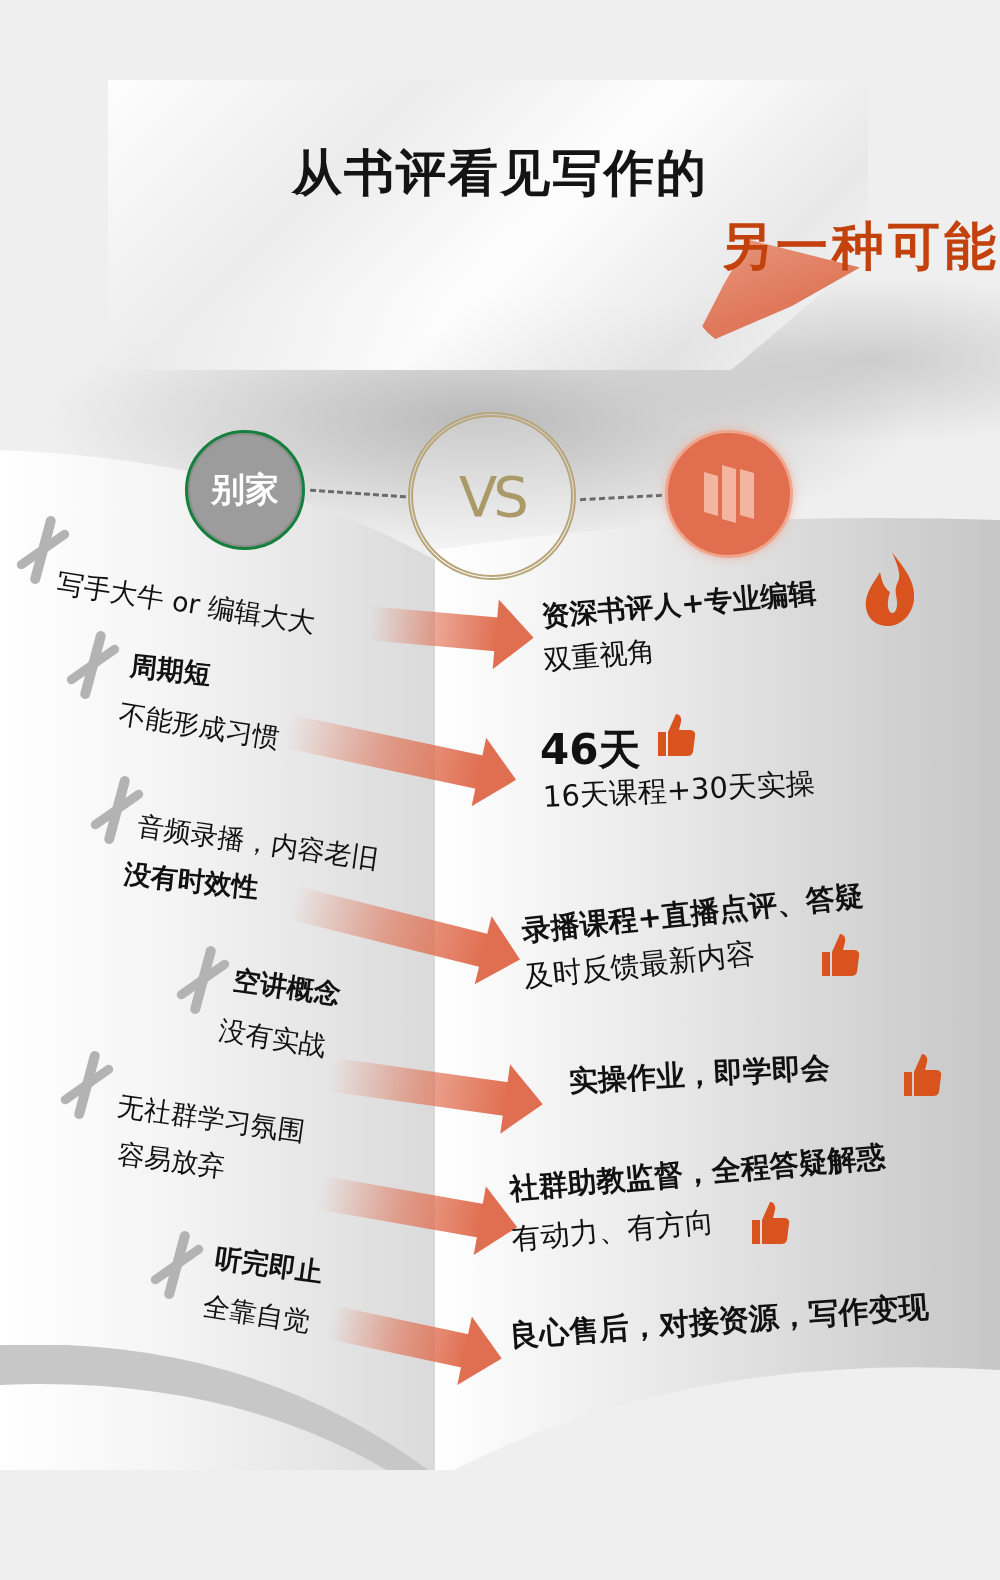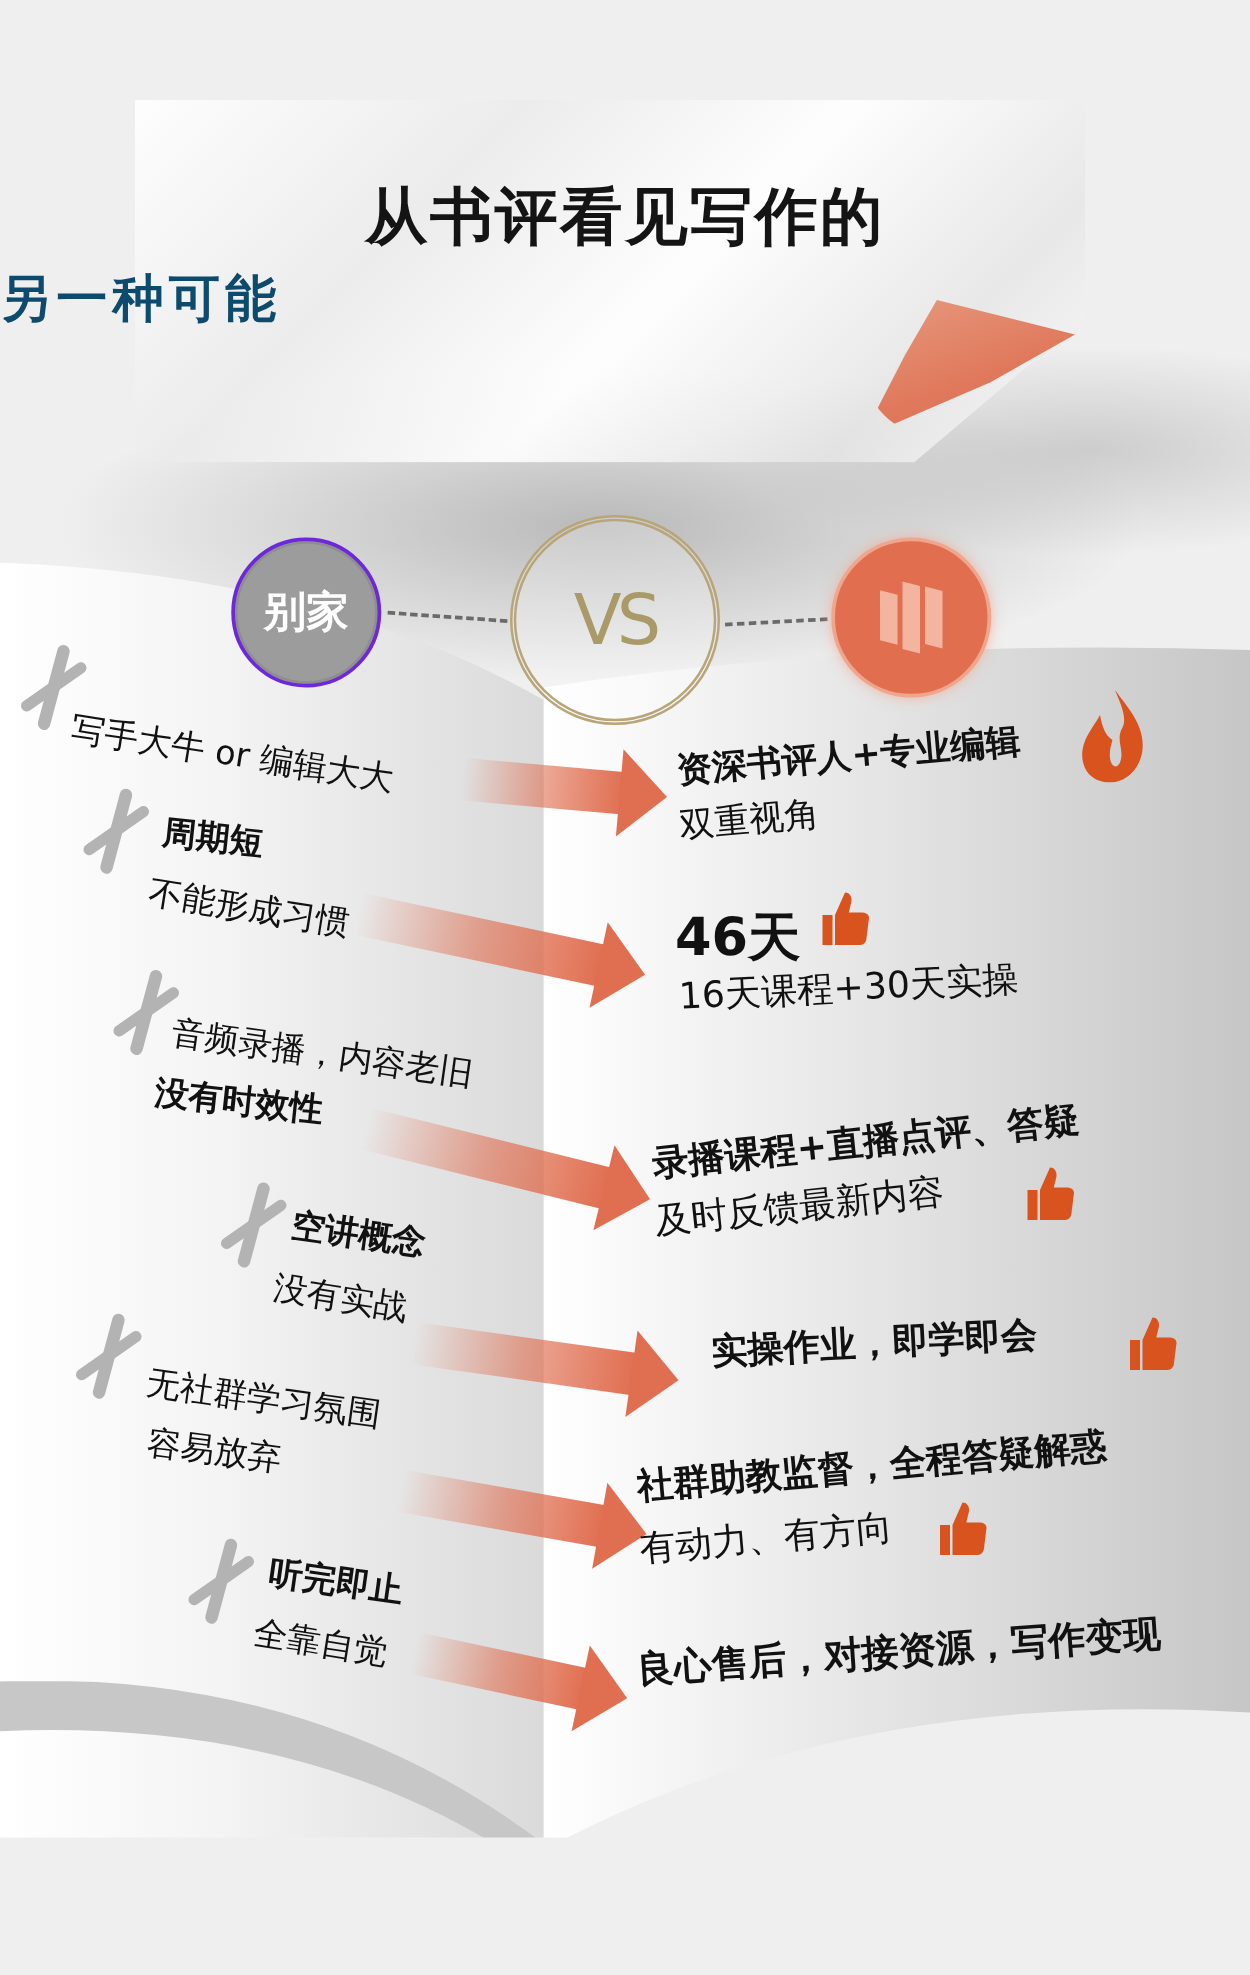--- a/index.html
+++ b/index.html
@@ -30,22 +30,22 @@
     clip-path: polygon(35% 0, 100% 25%, 60% 60%, 0 100%, 20% 40%);
     border-radius:0 0 0 60px;
   }
   .title-1 {
     position:absolute; left:0; width:1000px; top:140px;
     text-align:center; font-family:Liberation Mono, monospace;
     font-weight:bold; font-size:50px; color:#141414; letter-spacing:2px;
   }
   .title-2 {
     position:absolute; left:0; width:1000px; top:212px;
-    text-align:left; font-family:"DejaVu Serif", "Liberation Serif", serif;
-    font-weight:bold; font-size:41px; color:#0c4a6e; letter-spacing:4px;
+    text-align:right; font-family:"DejaVu Serif", "Liberation Serif", serif;
+    font-weight:bold; font-size:52px; color:#c2410c; letter-spacing:4px;
   }
 
   
   .page-left {
     position:absolute; left:0; top:450px; width:435px; height:1030px;
     background:linear-gradient(90deg,#ffffff 0%,#f4f4f4 40%,#dadada 100%);
     clip-path: path('M0 0 Q 260 10 435 110 L 435 1030 L 0 1030 Z');
   }
   .page-left-edge {
     position:absolute; left:0; top:1345px; width:435px; height:130px;
@@ -61,21 +61,21 @@
     position:absolute; left:0; top:1470px; width:1000px; height:110px; background:#efefef;
   }
 
   
   .circle {
     position:absolute; border-radius:50%;
     display:flex; align-items:center; justify-content:center;
   }
   .c-other {
     left:185px; top:430px; width:120px; height:120px;
-    background:#9c9c9c; border:3px solid #6d28d9;
+    background:#9c9c9c; border:3px solid #15803d;
     box-shadow: 0 0 0 2px #8e8e8e inset;
   }
   .c-other span { color:#fff; font-size:34px; font-weight:bold; }
   .c-vs {
     left:408px; top:412px; width:168px; height:168px;
     border:5px double #b8a67a; background:rgba(255,255,255,0.25);
   }
   .c-vs span { font-family:"DejaVu Sans", sans-serif; font-size:56px; color:#a99a68; font-weight:normal; letter-spacing:-4px; }
   .c-brand {
     left:665px; top:430px; width:128px; height:128px;

